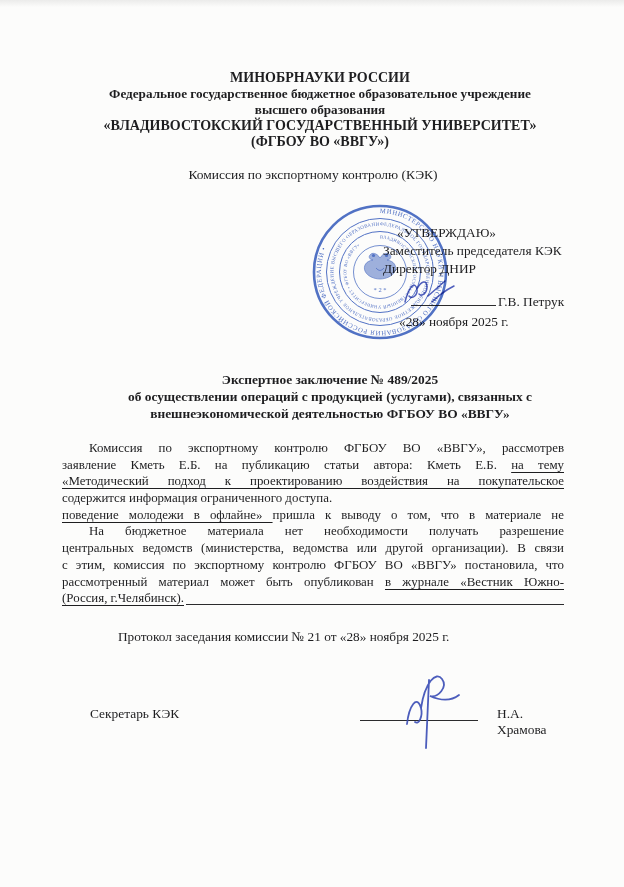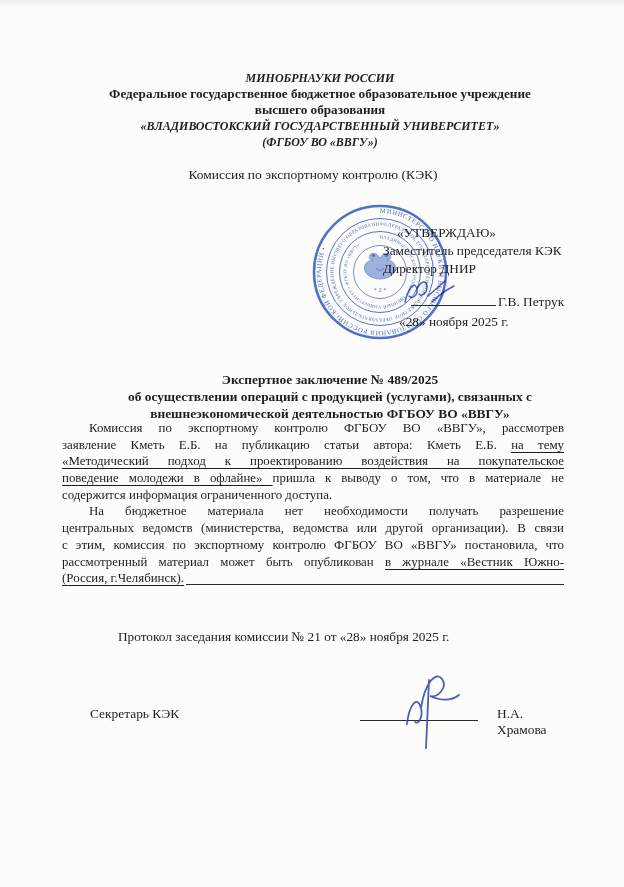--- a/index.html
+++ b/index.html
@@ -8,21 +8,21 @@
     background:#fcfcfb; color:#1e1e20; overflow:hidden;
     font-family:"Liberation Serif","DejaVu Serif",serif;
   }
   .scan-edge { position:absolute; top:0; left:0; right:0; height:7px;
     background:linear-gradient(#ebebea,#fcfcfb); }
 
   
   .letterhead { position:absolute; top:70px; left:62px; width:502px;
     box-sizing:border-box; padding-left:14px; text-align:center;
     font-weight:bold; font-size:13.2px; line-height:16px; }
-  .letterhead .big { font-size:12px;font-style:italic; }
+  .letterhead .big { font-size:14px; }
   .commission-line { position:absolute; top:167px; left:62px; width:502px;
     text-align:center; font-size:13.5px; }
 
   
   .approval { position:absolute; left:383px; top:224px; width:210px;
     font-size:13.3px; line-height:18px; }
   .approve-label { margin-left:14px; }
   .approval .sig-row { margin-top:14px; margin-left:28px; white-space:nowrap; }
   .approver-line { display:inline-block; width:85px; height:13px;
     border-bottom:1.1px solid #2b2b2d; margin-right:2px; }
@@ -31,21 +31,21 @@
   
   .stamp { position:absolute; left:310px; top:202px; width:140px; height:140px;
     mix-blend-mode:multiply; opacity:.88; }
 
   
   .doc-title { position:absolute; top:371px; left:62px; width:502px;
     box-sizing:border-box; padding-left:34px; text-align:center;
     font-weight:bold; font-size:13.4px; line-height:17px; }
 
   
-  .body-text { position:absolute; top:420px; left:62px; width:502px;
+  .body-text { position:absolute; top:440px; left:62px; width:502px;
     font-size:12.9px; line-height:16.7px; }
   .jline { text-align:justify; text-align-last:justify; height:16.7px; overflow:visible; }
   .jline.indent { text-indent:27px; }
   .jline.lastline { text-align-last:left; }
   .jline.flexline { display:flex; text-align-last:left; }
   .flexline span { white-space:pre; }
   .u { text-decoration:underline; text-decoration-thickness:1px; text-underline-offset:2.5px; }
   .fill-u { flex:1 1 auto; border-bottom:1px solid #2b2b2d; margin:0 0 2px 2px; }
 
   .protocol-line { position:absolute; top:629px; left:62px; width:502px;
@@ -124,22 +124,22 @@
     <div>Экспертное заключение № 489/2025</div>
     <div>об осуществлении операций с продукцией (услугами), связанных с</div>
     <div>внешнеэкономической деятельностью ФГБОУ ВО «ВВГУ»</div>
   </div>
 
   <div class="body-text">
     <div>
         <div class="jline indent"><span>Комиссия по экспортному контролю ФГБОУ ВО «ВВГУ», рассмотрев</span></div>
         <div class="jline"><span>заявление Кметь Е.Б.  на публикацию статьи автора: Кметь Е.Б. </span><span class="u">на тему</span></div>
         <div class="jline"><span class="u">«Методический подход к проектированию воздействия на покупательское</span></div>
+        <div class="jline lastline"><span>содержится информация ограниченного доступа.</span></div>
         <div class="jline"><span class="u">поведение молодежи в офлайне» </span><span>пришла к выводу о том, что в материале не</span></div>
-        <div class="jline lastline"><span>содержится информация ограниченного доступа.</span></div>
       </div>
     <div>
         <div class="jline indent"><span>На бюджетное материала нет необходимости получать разрешение</span></div>
         <div class="jline"><span>центральных ведомств (министерства, ведомства или другой организации). В связи</span></div>
         <div class="jline"><span>с этим, комиссия по экспортному контролю ФГБОУ ВО «ВВГУ» постановила, что</span></div>
         <div class="jline"><span>рассмотренный материал может быть опубликован </span><span class="u">в журнале «Вестник Южно-</span></div>
         <div class="jline lastline flexline">
           <span class="u">(Россия, г.Челябинск).</span>
           <span class="fill-u"></span>
         </div>

